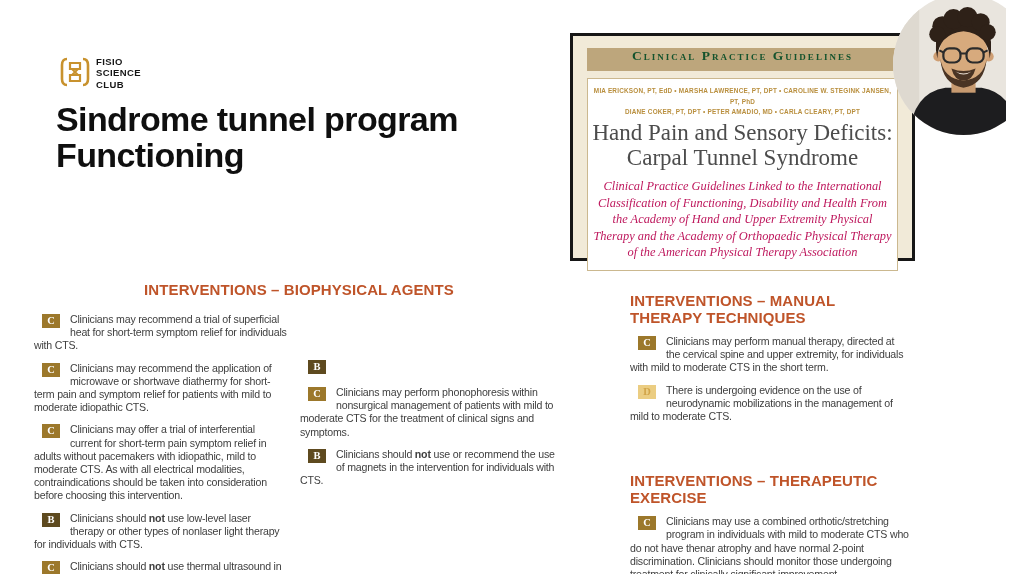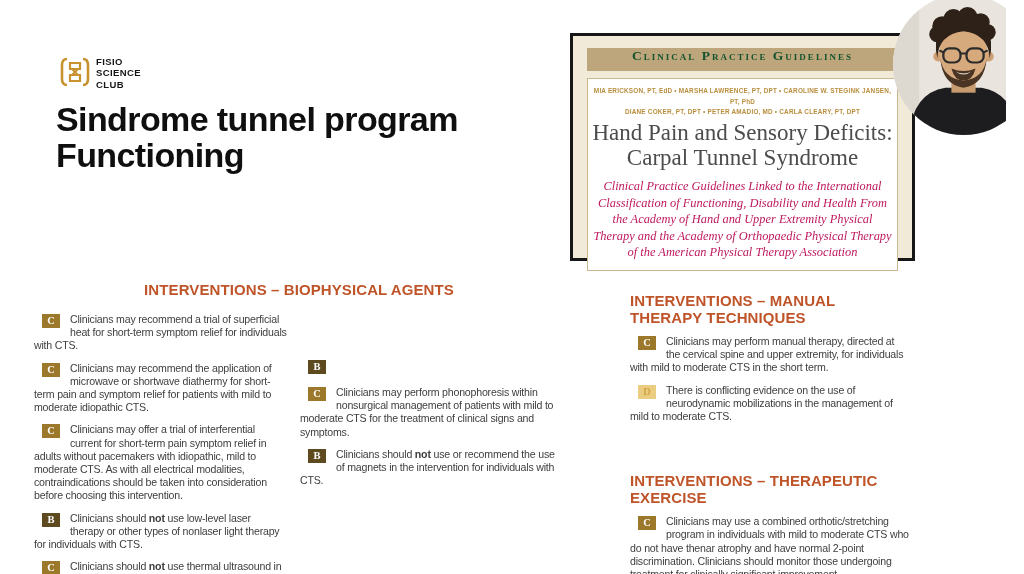--- a/index.html
+++ b/index.html
@@ -141,21 +141,21 @@
           <div class="gl-item"><span class="grade" style="background: rgb(156, 120, 43); color: rgb(255, 255, 255);">C</span><span class="gl-text">Clinicians may perform phonophoresis within nonsurgical management of patients with mild to moderate CTS for the treatment of clinical signs and symptoms.</span></div>
           <div class="gl-item"><span class="grade" style="background: rgb(94, 74, 31); color: rgb(255, 255, 255);">B</span><span class="gl-text">Clinicians should <b>not</b> use or recommend the use of magnets in the intervention for individuals with CTS.</span></div>
         </div>
     </div>
   </section>
 
   <section class="right-block">
     <div class="sec-heading">INTERVENTIONS – MANUAL THERAPY TECHNIQUES</div>
     <div>
         <div class="gl-item"><span class="grade" style="background: rgb(156, 120, 43); color: rgb(255, 255, 255);">C</span><span class="gl-text">Clinicians may perform manual therapy, directed at the cervical spine and upper extremity, for individuals with mild to moderate CTS in the short term.</span></div>
-        <div class="gl-item"><span class="grade" style="background: rgb(235, 205, 130); color: rgb(209, 164, 72);">D</span><span class="gl-text">There is conflicting evidence on the use of neurodynamic mobilizations in the management of mild to moderate CTS.</span></div>
+        <div class="gl-item"><span class="grade" style="background: rgb(235, 205, 130); color: rgb(209, 164, 72);">D</span><span class="gl-text">There is undergoing evidence on the use of neurodynamic mobilizations in the management of mild to moderate CTS.</span></div>
       </div>
     <div class="spacer-v"></div>
     <div class="sec-heading">INTERVENTIONS – THERAPEUTIC EXERCISE</div>
     <div>
         <div class="gl-item"><span class="grade" style="background: rgb(156, 120, 43); color: rgb(255, 255, 255);">C</span><span class="gl-text">Clinicians may use a combined orthotic/stretching program in individuals with mild to moderate CTS who do not have thenar atrophy and have normal 2-point discrimination. Clinicians should monitor those undergoing treatment for clinically significant improvement.</span></div>
       </div>
   </section>
 
 </div>
 

